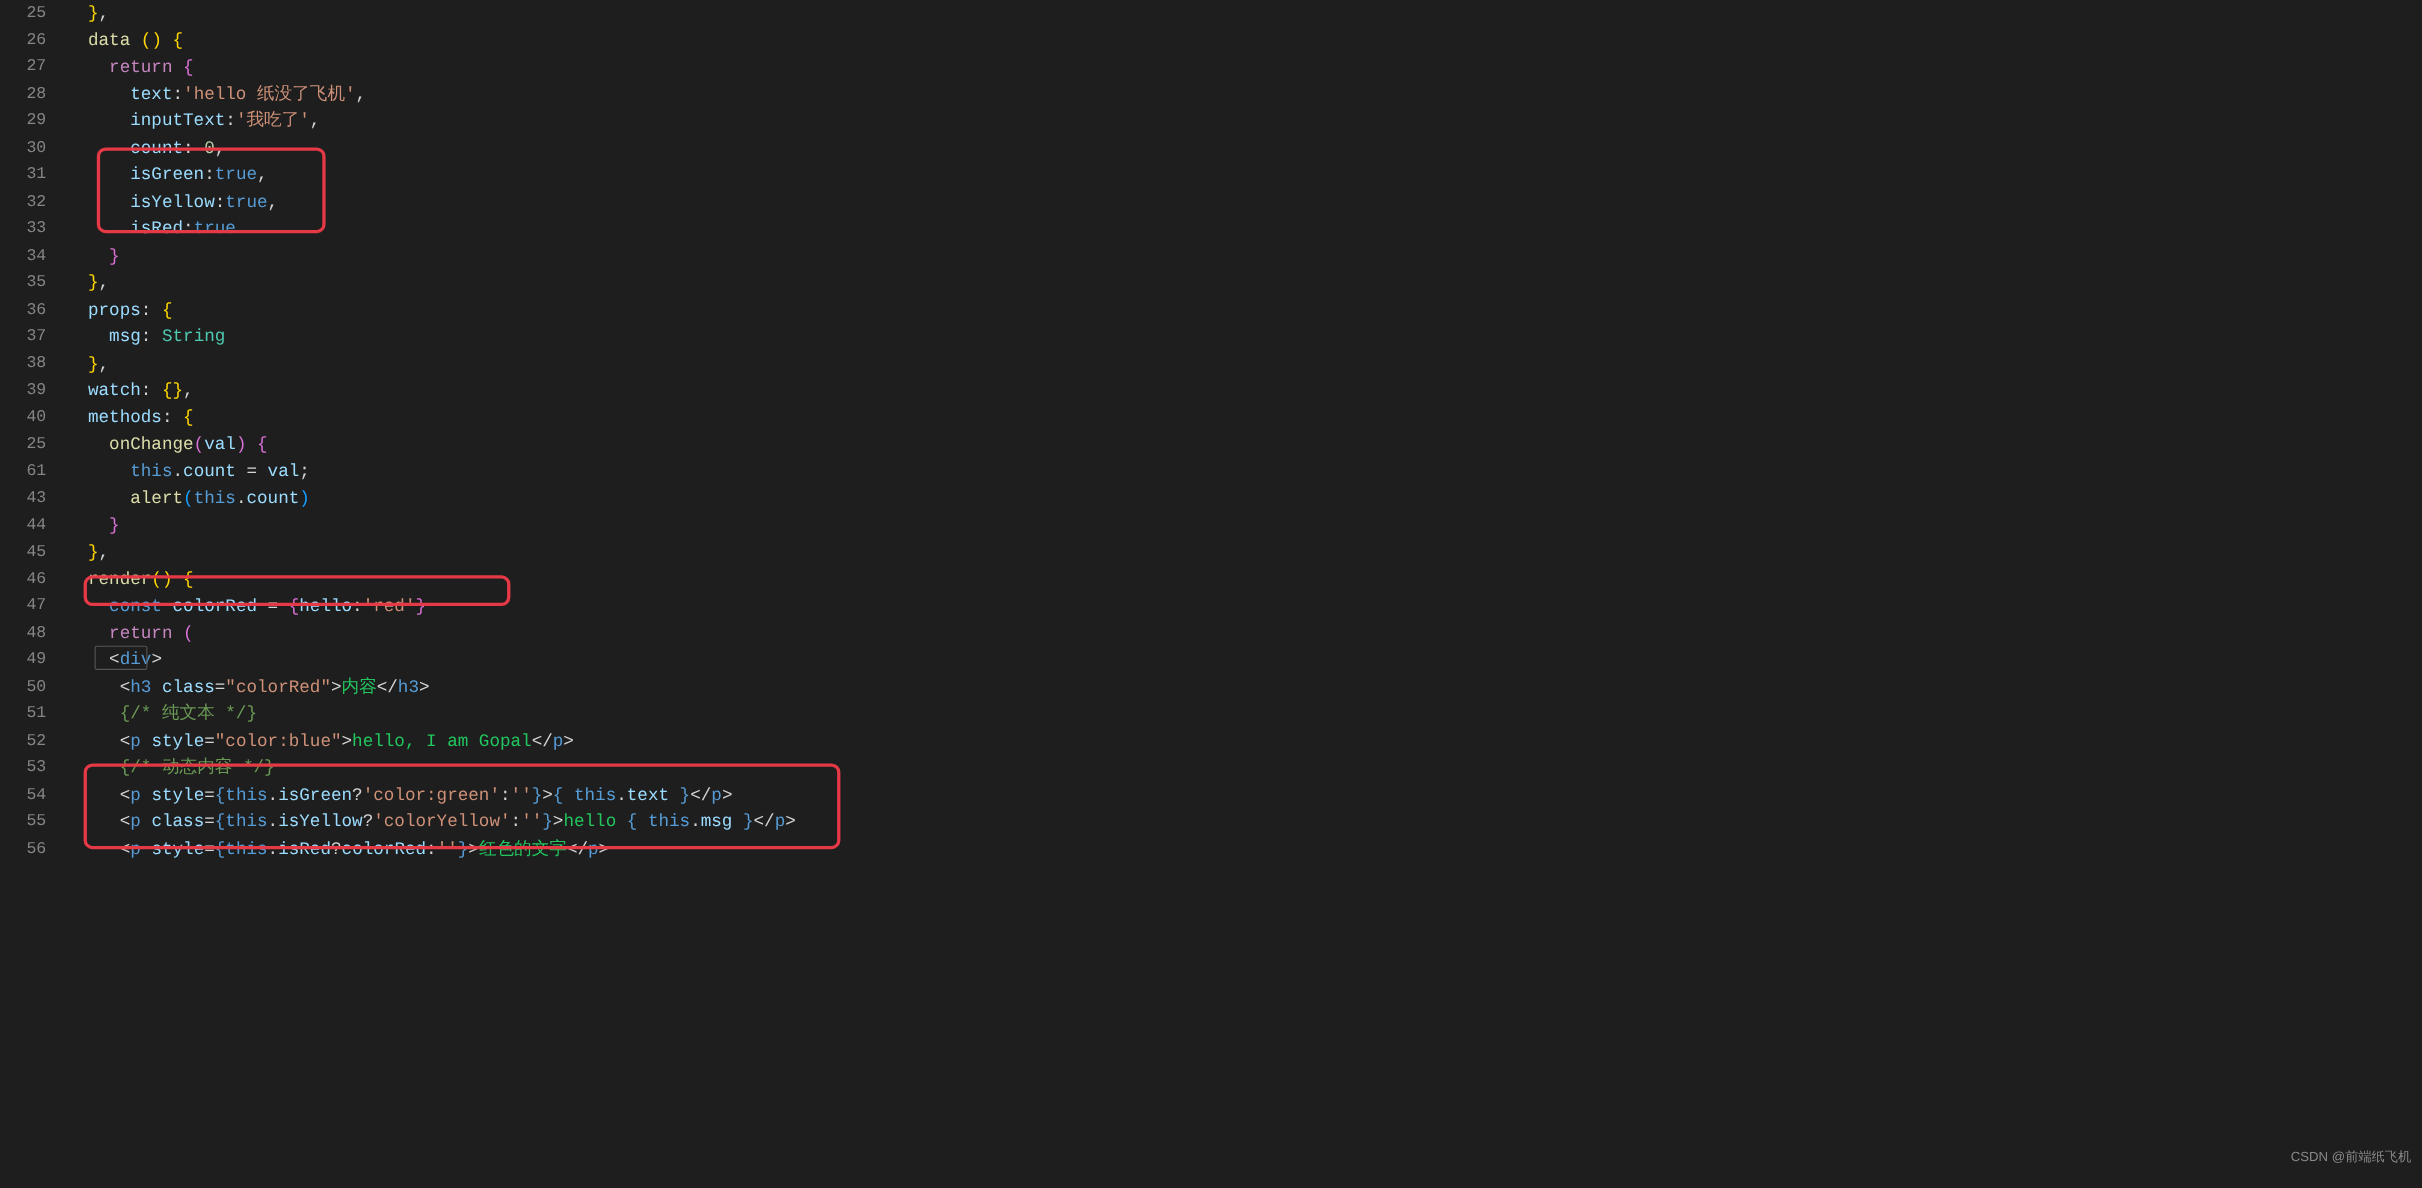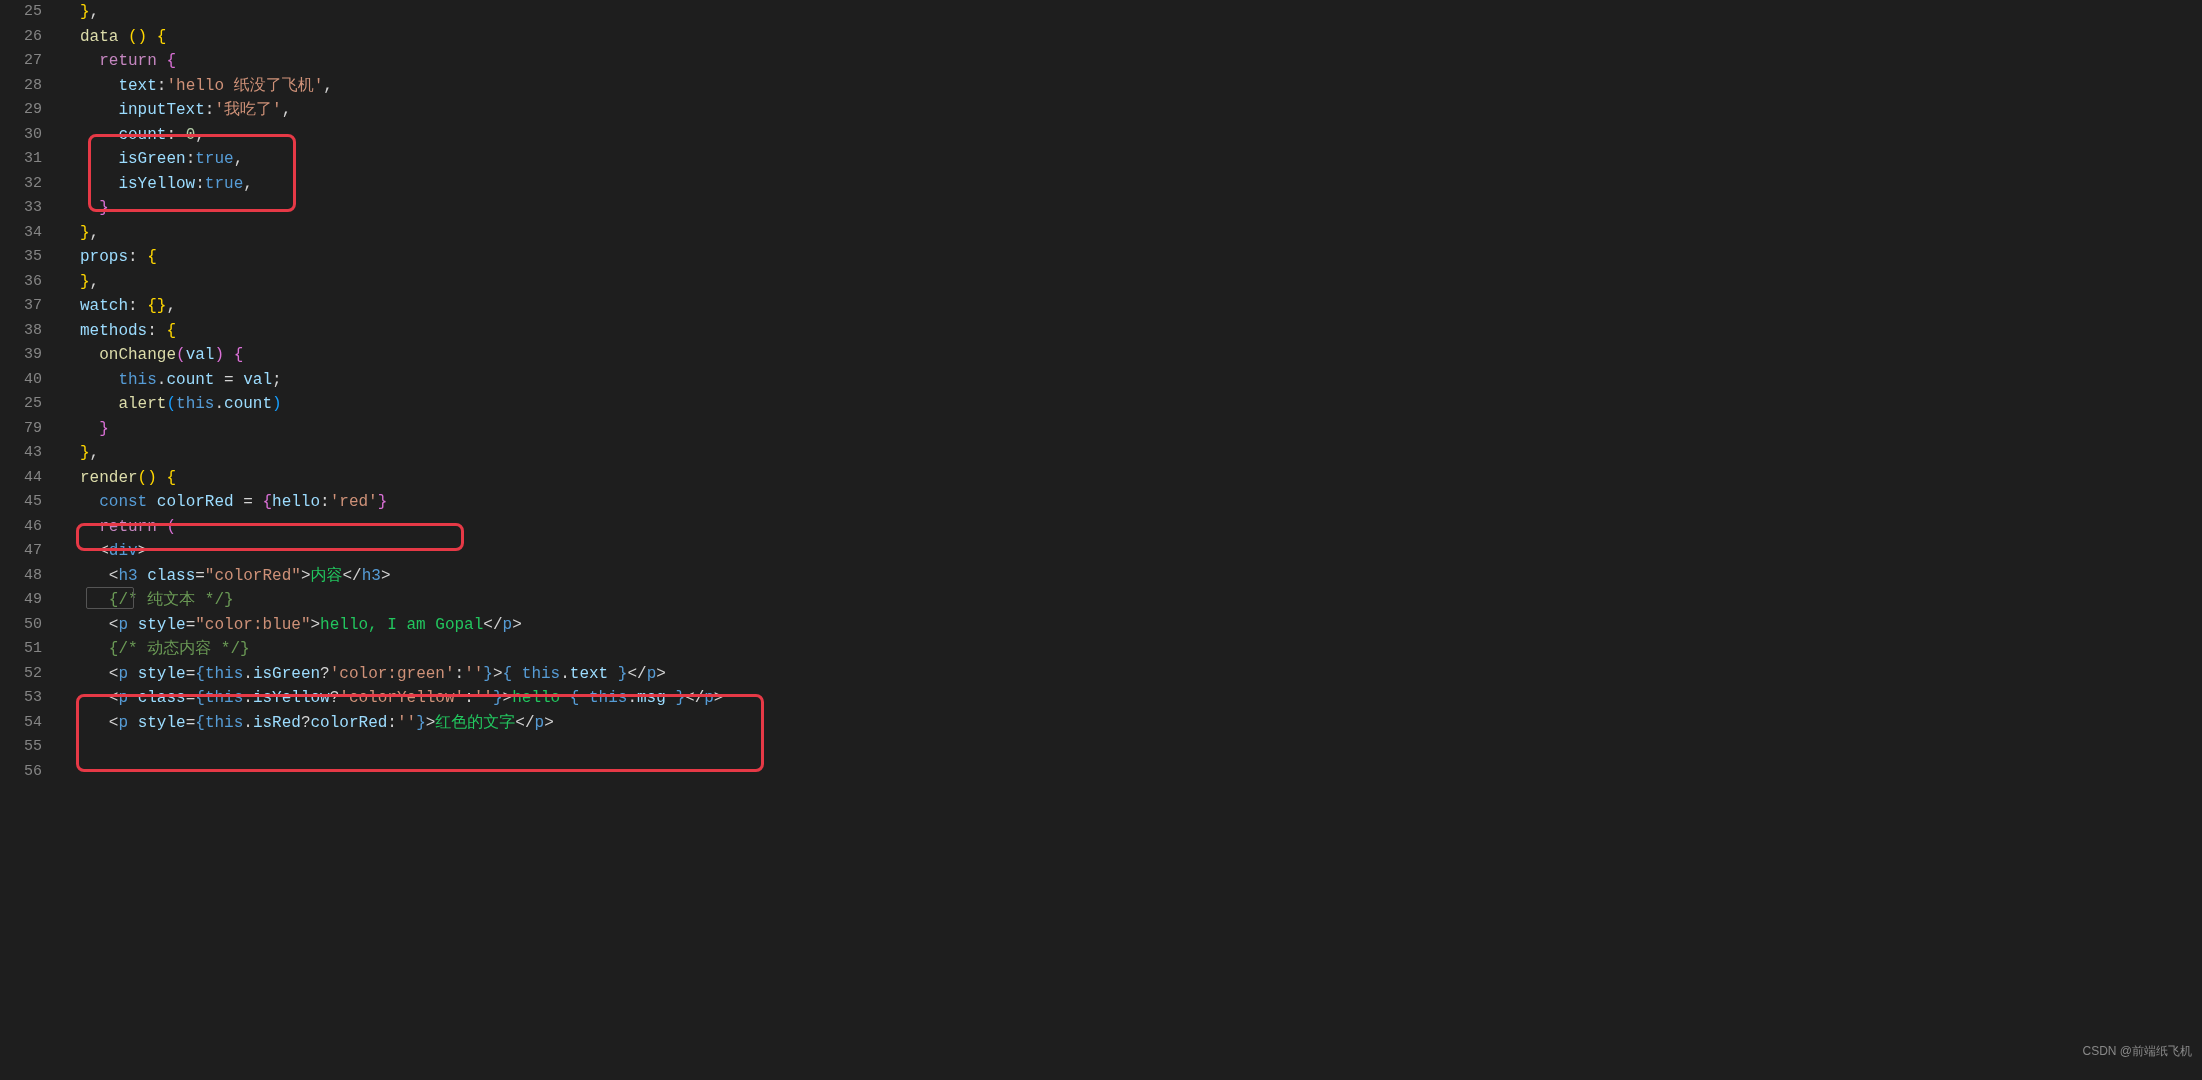--- a/index.html
+++ b/index.html
@@ -93,21 +93,21 @@
     <div class="ln">32</div>
     <div class="ln">33</div>
     <div class="ln">34</div>
     <div class="ln">35</div>
     <div class="ln">36</div>
     <div class="ln">37</div>
     <div class="ln">38</div>
     <div class="ln">39</div>
     <div class="ln">40</div>
     <div class="ln">25</div>
-    <div class="ln">79</div>
+    <div class="ln">61</div>
     <div class="ln">43</div>
     <div class="ln">44</div>
     <div class="ln">45</div>
     <div class="ln">46</div>
     <div class="ln">47</div>
     <div class="ln">48</div>
     <div class="ln">49</div>
     <div class="ln">50</div>
     <div class="ln">51</div>
     <div class="ln">52</div>
@@ -125,23 +125,25 @@
     <div class="hl-box" style="left:16px; top:694px; width:688px; height:78px;"></div>
 
     <div class="line"><span class="c-brk">}</span><span class="c-pun">,</span></div>
     <div class="line"><span class="c-fn">data</span> <span class="c-brk">()</span> <span class="c-brk">{</span></div>
     <div class="line">  <span class="c-kw">return</span> <span class="c-brk2">{</span></div>
     <div class="line">    <span class="c-prop">text</span><span class="c-pun">:</span><span class="c-str">'hello 纸没了飞机'</span><span class="c-pun">,</span></div>
     <div class="line">    <span class="c-prop">inputText</span><span class="c-pun">:</span><span class="c-str">'我吃了'</span><span class="c-pun">,</span></div>
     <div class="line">    <span class="c-prop">count</span><span class="c-pun">: </span><span class="c-num">0</span><span class="c-pun">,</span></div>
     <div class="line">    <span class="c-prop">isGreen</span><span class="c-pun">:</span><span class="c-bool">true</span><span class="c-pun">,</span></div>
     <div class="line">    <span class="c-prop">isYellow</span><span class="c-pun">:</span><span class="c-bool">true</span><span class="c-pun">,</span></div>
+    <div class="line">    <span class="c-prop">isRed</span><span class="c-pun">:</span><span class="c-bool">true</span></div>
     <div class="line">  <span class="c-brk2">}</span></div>
     <div class="line"><span class="c-brk">}</span><span class="c-pun">,</span></div>
     <div class="line"><span class="c-prop">props</span><span class="c-pun">: </span><span class="c-brk">{</span></div>
+    <div class="line">  <span class="c-prop">msg</span><span class="c-pun">: </span><span class="c-type">String</span></div>
     <div class="line"><span class="c-brk">}</span><span class="c-pun">,</span></div>
     <div class="line"><span class="c-prop">watch</span><span class="c-pun">: </span><span class="c-brk">{}</span><span class="c-pun">,</span></div>
     <div class="line"><span class="c-prop">methods</span><span class="c-pun">: </span><span class="c-brk">{</span></div>
     <div class="line">  <span class="c-fn">onChange</span><span class="c-brk2">(</span><span class="c-prop">val</span><span class="c-brk2">)</span> <span class="c-brk2">{</span></div>
     <div class="line">    <span class="c-bool">this</span><span class="c-pun">.</span><span class="c-prop">count</span> <span class="c-pun">= </span><span class="c-prop">val</span><span class="c-pun">;</span></div>
     <div class="line">    <span class="c-fn">alert</span><span class="c-brk3">(</span><span class="c-bool">this</span><span class="c-pun">.</span><span class="c-prop">count</span><span class="c-brk3">)</span></div>
     <div class="line">  <span class="c-brk2">}</span></div>
     <div class="line"><span class="c-brk">}</span><span class="c-pun">,</span></div>
     <div class="line"><span class="c-fn">render</span><span class="c-brk">()</span> <span class="c-brk">{</span></div>
     <div class="line">  <span class="c-bool">const</span> <span class="c-prop">colorRed</span> <span class="c-pun">= </span><span class="c-brk2">{</span><span class="c-prop">hello</span><span class="c-pun">:</span><span class="c-str">'red'</span><span class="c-brk2">}</span></div>

